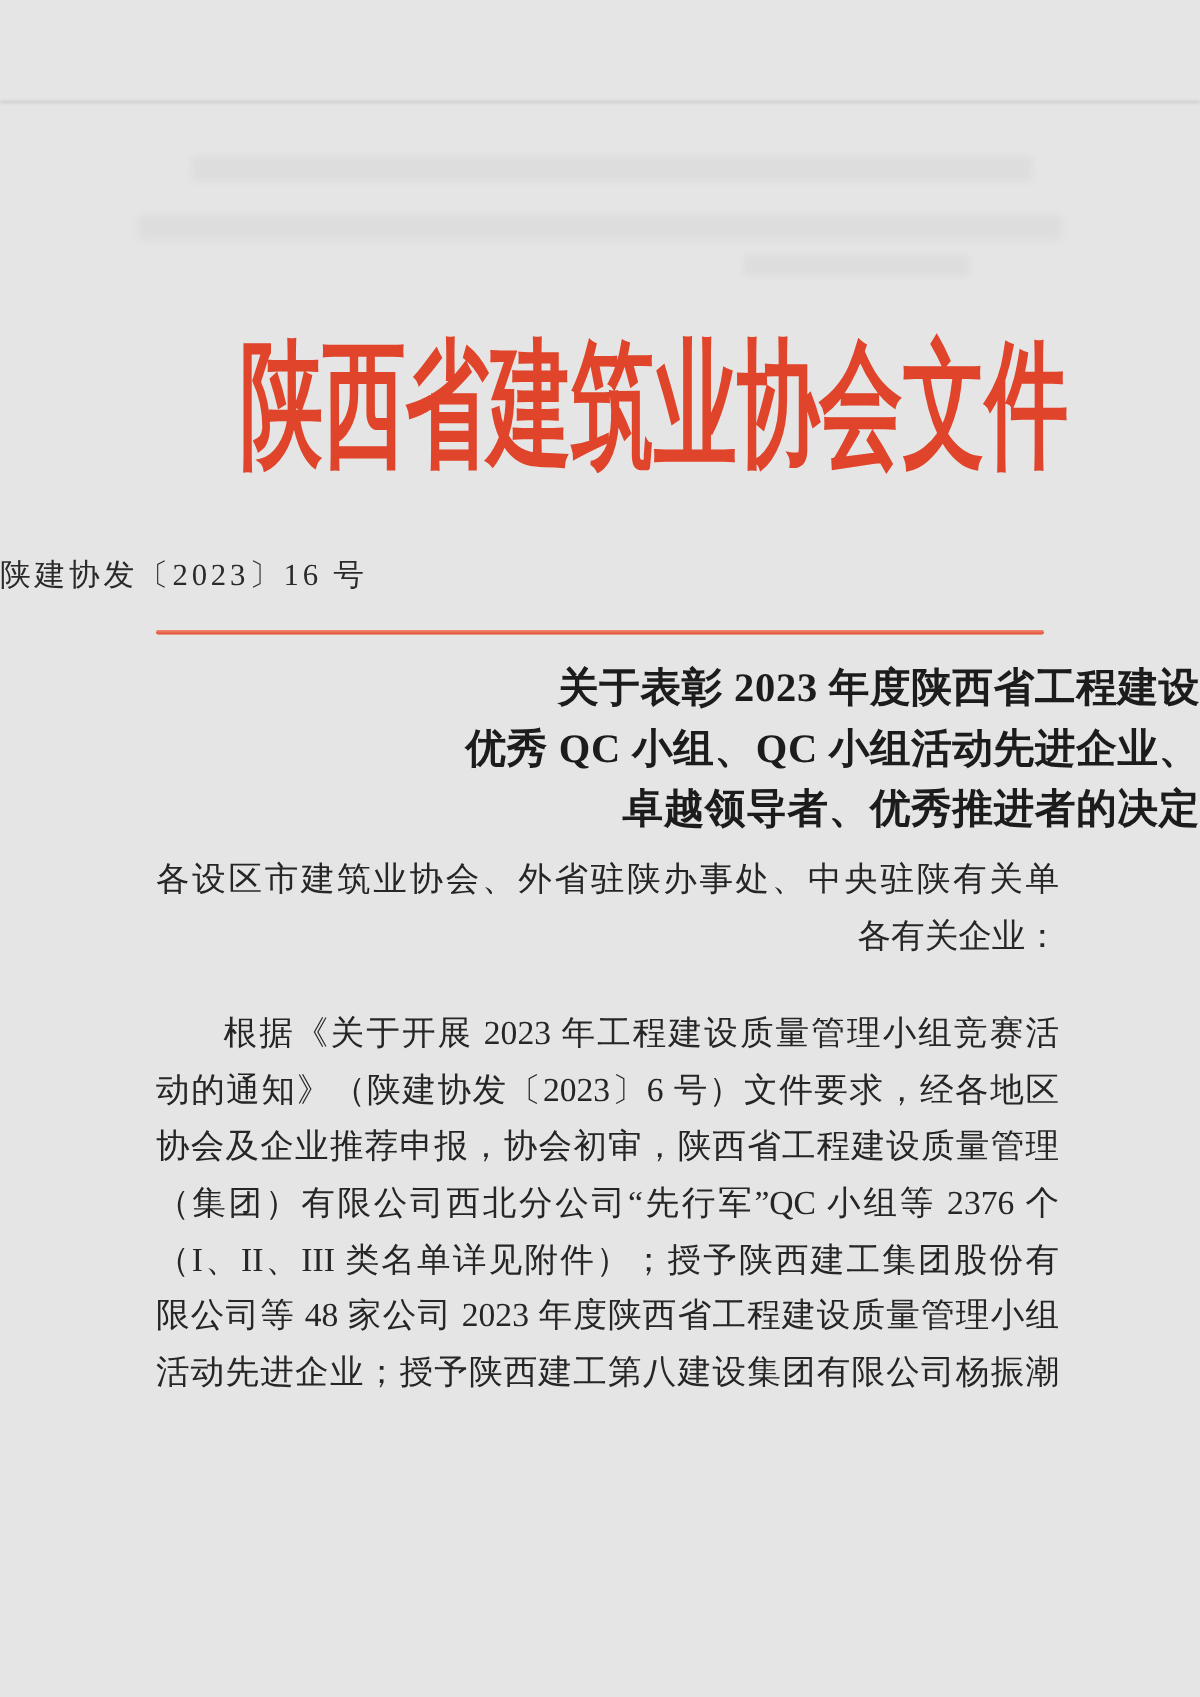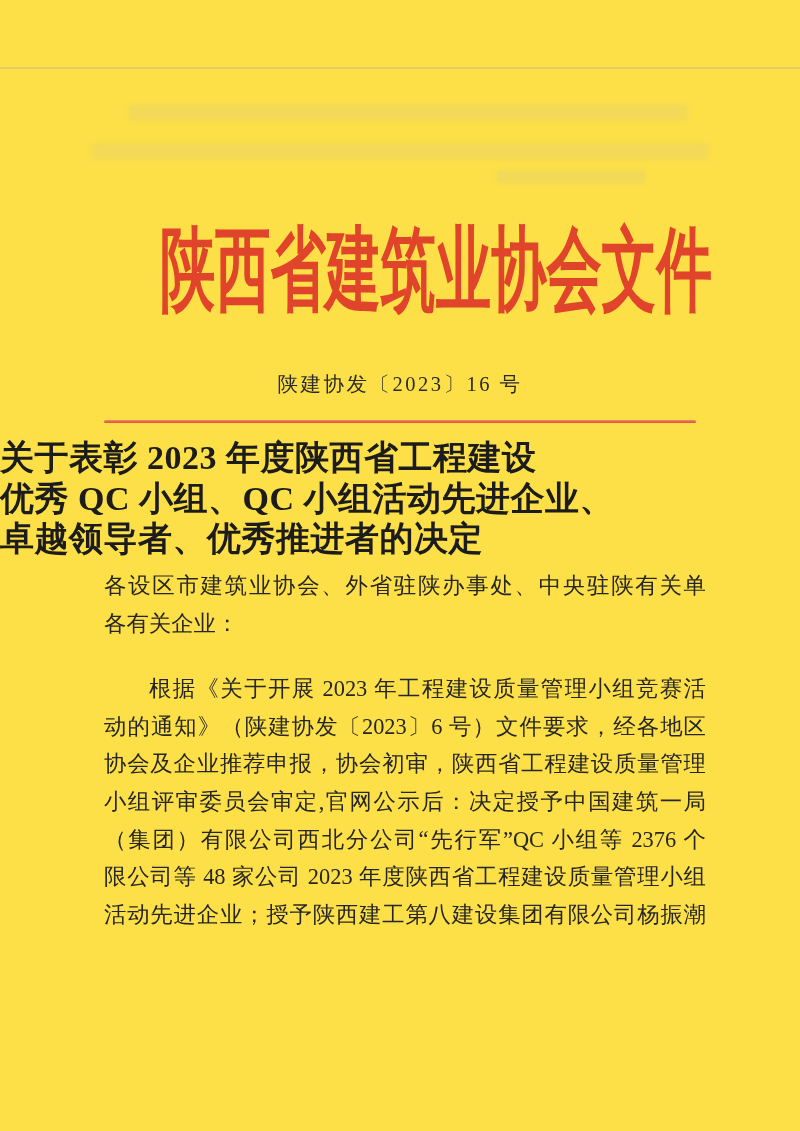--- a/index.html
+++ b/index.html
@@ -5,21 +5,21 @@
   html, body {
     margin: 0;
     padding: 0;
     background: #9a9a9a;
   }
   .page {
     position: relative;
     width: 800px;
     height: 1131px;
     margin: 0 auto;
-    background: #fde047;
+    background: #e5e5e5;
     overflow: hidden;
     font-family: "Liberation Serif", "DejaVu Serif", serif;
   }
 
   
   .bleed-line {
     position: absolute;
     top: 67px; left: 0;
     width: 100%; height: 2px;
     background: rgba(165,165,170,0.30);
@@ -49,44 +49,43 @@
     white-space: nowrap;
     transform: scaleX(0.60);
     transform-origin: 50% 50%;
     letter-spacing: 0px;
   }
 
   .doc-number {
     position: absolute;
     top: 370px; left: 0;
     width: 100%;
-    text-align: center;
     font-size: 20.5px;
     line-height: 28px;
     color: #2a2a2a;
     letter-spacing: 2.5px;
   }
 
   .red-rule {
     position: absolute;
     top: 420px; left: 104px;
     width: 592px; height: 3px;
     background: linear-gradient(#f08a72, #e04a32);
     border-radius: 2px;
   }
 
   
   .doc-title {
     position: absolute;
     top: 438px; left: 0;
     width: 100%;
-    text-align: left;
+    text-align: right;
     font-weight: bold;
     color: #1c1c1c;
-    font-size: 34px;
+    font-size: 27px;
     line-height: 40.5px;
     letter-spacing: 0.5px;
   }
 
   
   .doc-body {
     position: absolute;
     top: 567px; left: 104px;
     width: 602px;
     color: #262626;
@@ -102,21 +101,21 @@
     white-space: normal;
     text-align: justify;
     text-align-last: justify;
     overflow: hidden;
   }
   .body-line.indent {
     padding-left: 45px;
     margin-top: 28px;
   }
   .body-line.short {
-    text-align: left;
+    text-align: right;
     font-family: Liberation Serif, serif;
   }
 </style>
 </head>
 <body>
 
 <div class="page">
 
   <div class="bleed-line"></div>
   <div class="ghost g1"></div>
@@ -134,19 +133,19 @@
     <div>优秀 QC 小组、QC 小组活动先进企业、</div>
     <div>卓越领导者、优秀推进者的决定</div>
   </div>
 
   <div class="doc-body">
     <p class="body-line fill">各设区市建筑业协会、外省驻陕办事处、中央驻陕有关单位、</p>
     <p class="body-line short">各有关企业：</p>
     <p class="body-line fill indent">根据《关于开展 2023 年工程建设质量管理小组竞赛活</p>
     <p class="body-line fill">动的通知》（陕建协发〔2023〕6 号）文件要求，经各地区</p>
     <p class="body-line fill">协会及企业推荐申报，协会初审，陕西省工程建设质量管理</p>
-    <p class="body-line fill">小组评审委员会审定,官网公示后：决定授予中国建筑一局</p>
     <p class="body-line fill">（集团）有限公司西北分公司“先行军”QC 小组等 2376 个</p>
+    <p class="body-line fill">（I、II、III 类名单详见附件）；授予陕西建工集团股份有</p>
     <p class="body-line fill">限公司等 48 家公司 2023 年度陕西省工程建设质量管理小组</p>
     <p class="body-line fill">活动先进企业；授予陕西建工第八建设集团有限公司杨振潮</p>
   </div>
 
 </div>
 
 </body></html>

